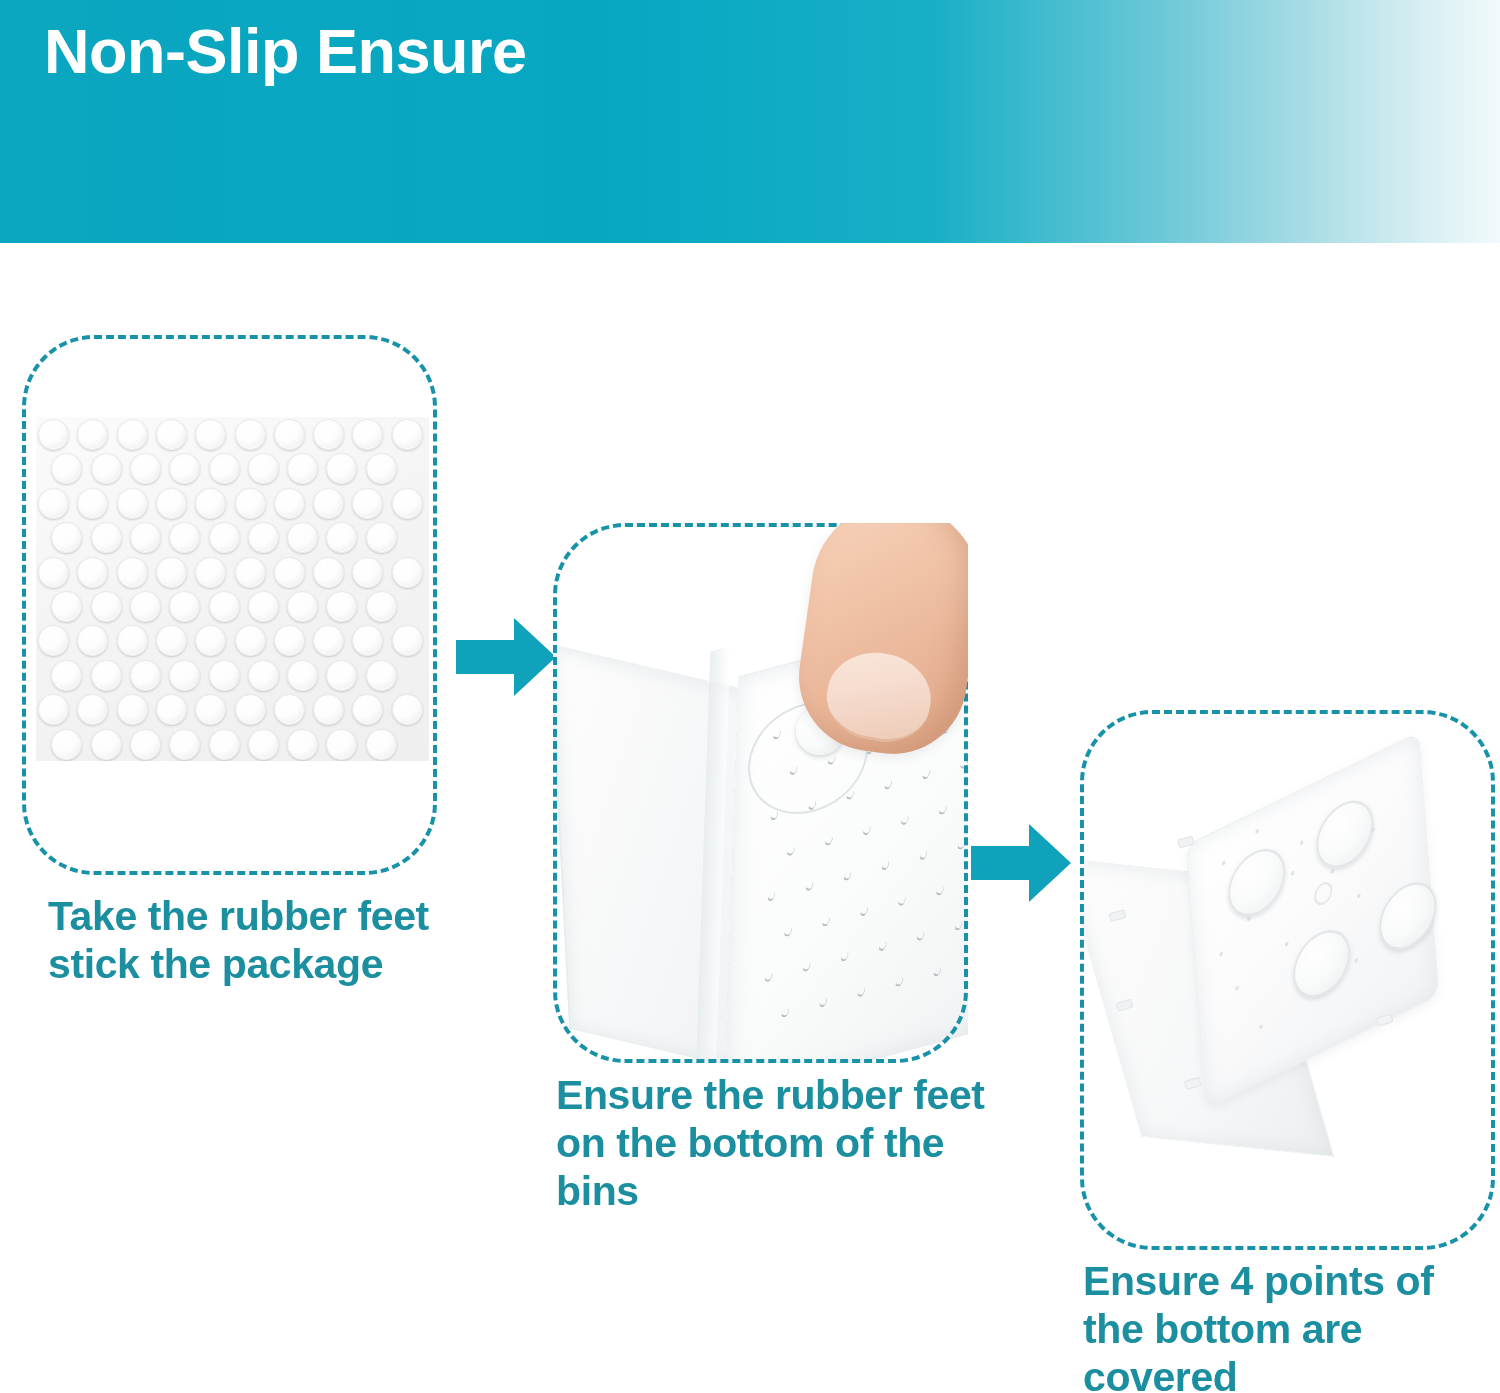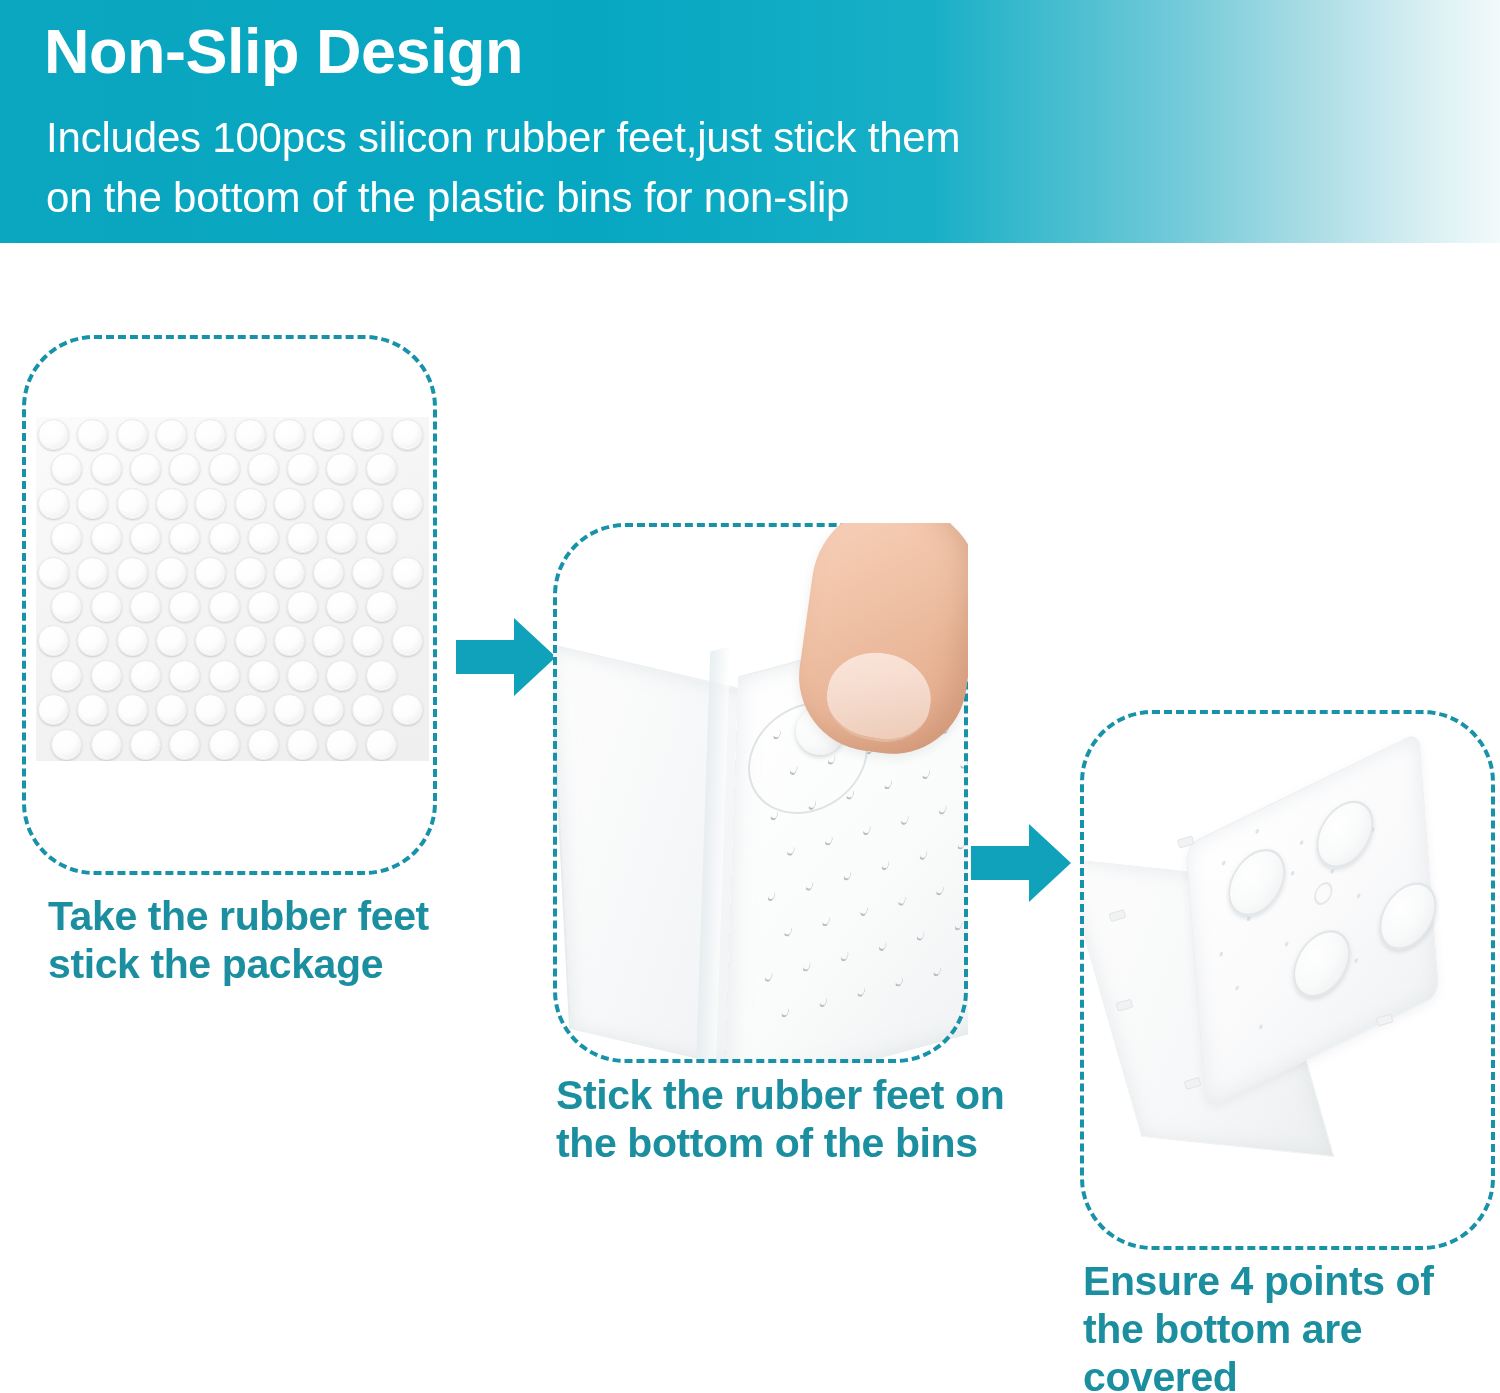--- a/index.html
+++ b/index.html
@@ -173,25 +173,21 @@
   }
 
   .speck{ position:absolute; width:4px; height:4px; border-radius:50%; background:#e0e4e6; }
 </style>
 </head>
 <body>
 
 <div class="page">
 
   <div class="header">
-    <div class="header-title">Non-Slip Design</div>
-    <div class="header-sub">
-      <span class="header-sub-line">Includes 100pcs silicon rubber feet,just stick them</span>
-      <span class="header-sub-line">on the bottom of the plastic bins for non-slip</span>
-    </div>
+    <div class="header-title">Non-Slip Ensure</div>
   </div>
 
   <div class="panel" id="panel-1"></div>
 
   <div class="feet-sheet">
     <div id="feet-grid">
         <div class="foot-dot" style="left: 2px; top: 2px;"></div>
         <div class="foot-dot" style="left: 41.3px; top: 2px;"></div>
         <div class="foot-dot" style="left: 80.6px; top: 2px;"></div>
         <div class="foot-dot" style="left: 119.9px; top: 2px;"></div>
@@ -348,21 +344,21 @@
         <div class="bin2-dot" style="left: 170px; top: 280px;"></div>
       </div>
     <div class="foot-ring"></div>
     <div class="foot-applied"></div>
     <div class="knuckle"></div>
     <div class="thumb"></div>
     <div class="thumb-nail"></div>
   </div>
   <div class="panel" id="panel-2"></div>
 
-  <div class="caption" id="caption-2">Stick the rubber feet on the bottom of the bins</div>
+  <div class="caption" id="caption-2">Ensure the rubber feet on the bottom of the bins</div>
 
   <div class="arrow" id="arrow-2">
     <svg width="100" height="82" viewBox="0 0 100 82">
       <path d="M0 24 L58 24 L58 2 L100 41 L58 80 L58 58 L0 58 Z" fill="#10A2BA"></path>
     </svg>
   </div>
 
   <div class="scene3">
     <div class="bin3">
       <div class="bin3-side"></div>

